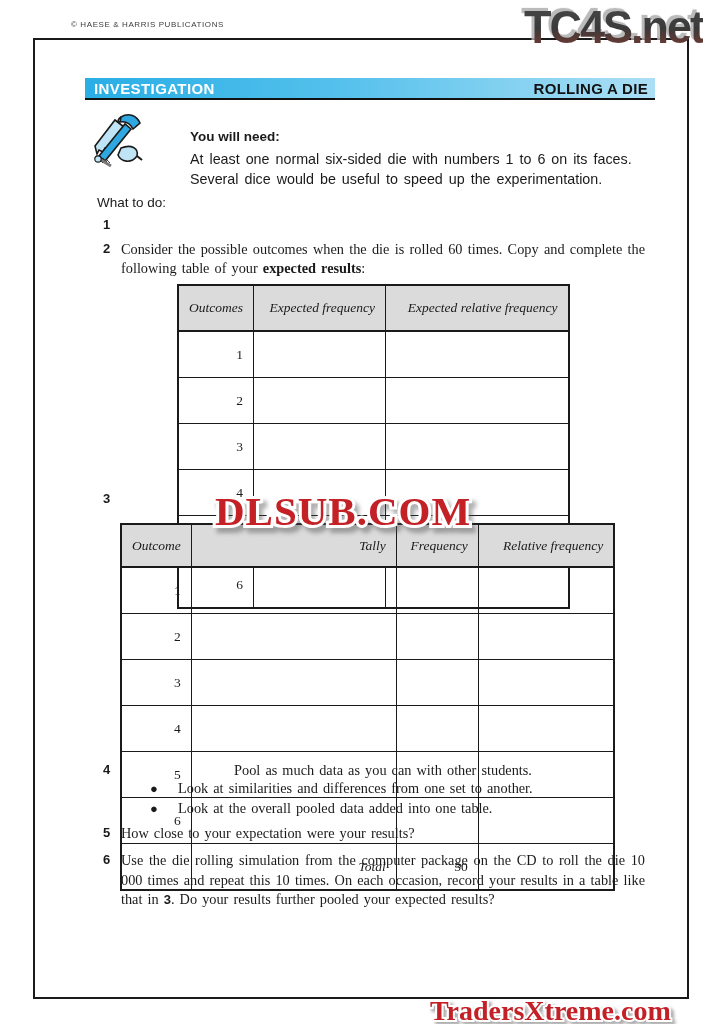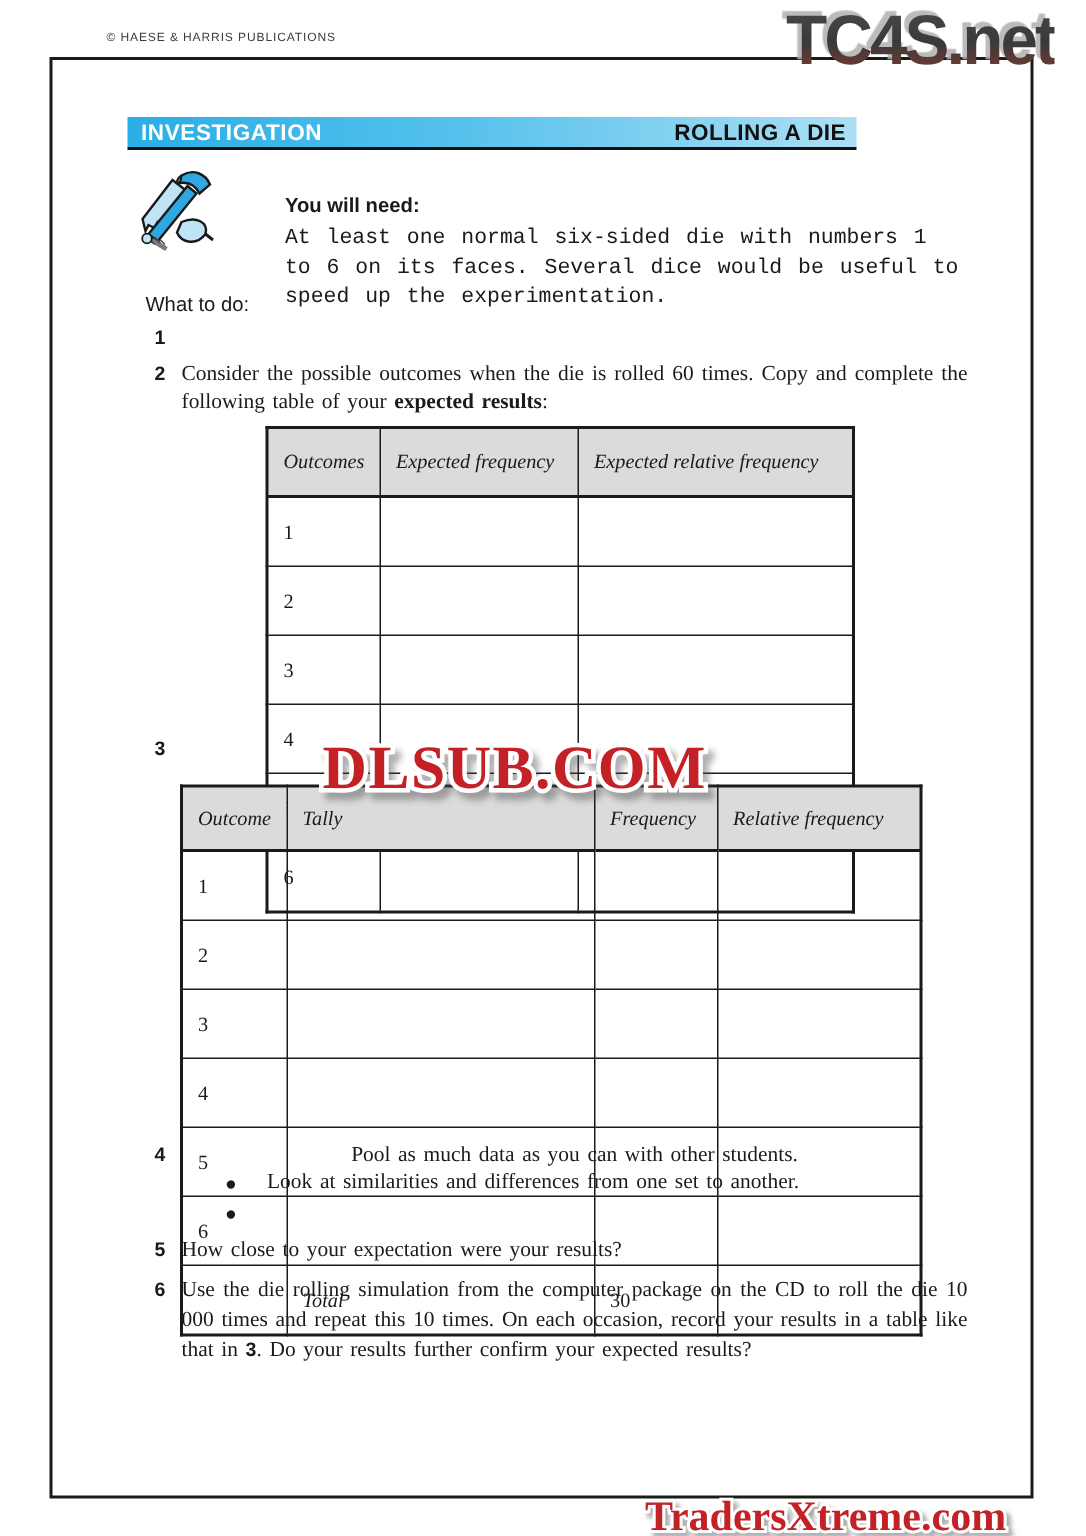--- a/index.html
+++ b/index.html
@@ -1,53 +1,53 @@
 <!DOCTYPE html>
 <html><head>
 <meta charset="utf-8">
 <style>
   html,body{margin:0;padding:0;background:#ffffff;}
   #stage{position:relative;width:724px;height:1024px;background:#ffffff;overflow:hidden;
          font-family:"Liberation Serif",serif;color:#1a1a1a;}
   .abs{position:absolute;}
   .sans{font-family:"Liberation Sans",sans-serif;}
-  .serif{font-family:Liberation Mono, monospace;}
+  .serif{font-family:Liberation Sans, sans-serif;}
 
   
   .copyright{left:27px;top:20px;font-size:8px;letter-spacing:.6px;color:#3c3c3c;z-index:3;margin-left:44px;}
 
   
   .page-border{left:33px;top:38px;width:652px;height:957px;border:2px solid #1a1a1a;z-index:1;}
 
   
   .wm-top{left:524px;top:0px;z-index:9;font-weight:bold;font-size:45px;letter-spacing:-2px;
           transform:scaleY(1.04);transform-origin:top left;
           background:linear-gradient(180deg,#4b4b4b 0%,#3a3a3a 52%,#6e3a34 85%,#8c4a40 100%);
           -webkit-background-clip:text;background-clip:text;color:transparent;
           filter:drop-shadow(-3px -3px 0 rgba(175,175,175,.85));}
 
   
-  .banner{left:85px;top:78px;width:486px;height:20px;z-index:2;
+  .banner{left:85px;top:78px;width:570px;height:20px;z-index:2;
           background:linear-gradient(90deg,#29AEE5 0%,#55C1EC 45%,#ACDFF5 100%);
           border-bottom:2.5px solid #111;display:flex;align-items:center;justify-content:space-between;}
   .banner .left{color:#ffffff;font-weight:bold;font-size:15px;letter-spacing:.4px;padding-left:9px;}
   .banner .right{color:#111;font-weight:bold;font-size:15px;letter-spacing:.3px;padding-right:7px;}
 
   
   .need-title{left:190px;top:129px;font-weight:bold;font-size:13.5px;z-index:2;}
   .need-body{left:190px;top:150px;width:452px;font-size:14.3px;line-height:19.5px;word-spacing:2px;z-index:2;}
   .whattodo{left:97px;top:195px;font-weight:normal;font-size:13.5px;z-index:2;}
 
   .step-num{width:14px;font-weight:bold;font-size:13px;z-index:2;font-family:"Liberation Sans",sans-serif;}
   .step-text{left:121px;width:524px;font-size:14.3px;line-height:19px;word-spacing:1.5px;z-index:2;}
   .just{text-align:justify;}
 
   
   table{border-collapse:collapse;z-index:2;position:absolute;table-layout:fixed;}
-  td{border:1.2px solid #1a1a1a;font-size:13.5px;text-align:left;vertical-align:middle;padding:10px;}
+  td{border:1.2px solid #1a1a1a;font-size:13.5px;text-align:right;vertical-align:middle;padding:10px;}
   tr.head td{background:#DBDBDB;font-style:italic;border-bottom:2.2px solid #1a1a1a;}
   table{border:2px solid #1a1a1a;}
   .t-expected{left:177px;top:284px;}
   .t-expected tr.head td{height:24px;}
   .t-expected td{height:25px;}
   .t-results{left:120px;top:523px;}
   .t-results tr.head td{height:21px;}
   .t-results td{height:25px;}
   .total-label{font-style:italic;}
 
@@ -213,24 +213,25 @@
       <td></td>
     </tr>
   </tbody>
     </table>
 
   <div class="abs step-num" style="left:103px;top:762px;">4</div>
   <div class="abs step-text" style="top:761px;text-align:center;">Pool as much data as you can with other students.</div>
   <div class="abs bullet-dot" style="top:781px;">●</div>
   <div class="abs bullet-text" style="top:780px;text-align:right;">Look at similarities and differences from one set to another.</div>
   <div class="abs bullet-dot" style="top:801px;">●</div>
+  <div class="abs bullet-text" style="top:800px;">Look at the overall pooled data added into one table.</div>
 
   <div class="abs step-num" style="left:103px;top:825px;">5</div>
   <div class="abs step-text" style="top:824px;">How close to your expectation were your results?</div>
 
   <div class="abs step-num" style="left:103px;top:852px;">6</div>
-  <div class="abs step-text just" style="top:851px;line-height:19.5px;"><span>Use the die rolling simulation from the computer package on the CD to roll the die 10 000 times and repeat this 10 times. On each occasion, record your results in a table like that in </span><b class="sans" style="font-size:13px;">3</b><span>. Do your results further confirm your expected results?</span></div>
+  <div class="abs step-text just" style="top:851px;line-height:19.5px;"><span>Use the die rolling simulation from the computer package on the CD to roll the die 10 000 times and repeat this 10 times. On each occasion, record your results in a table like that in </span><b class="sans" style="font-size:13px;">3</b><span>. Do your results further pooled your expected results?</span></div>
 
   <svg class="abs wm-bottom" width="296" height="30" viewBox="0 0 296 30">
     <text class="outlined" x="2" y="24" font-family="Liberation Serif, serif" font-size="28" stroke-width="4" fill="#C9494E">TradersXtreme.com</text>
   </svg>
 
 </div>
 
 </body></html>

